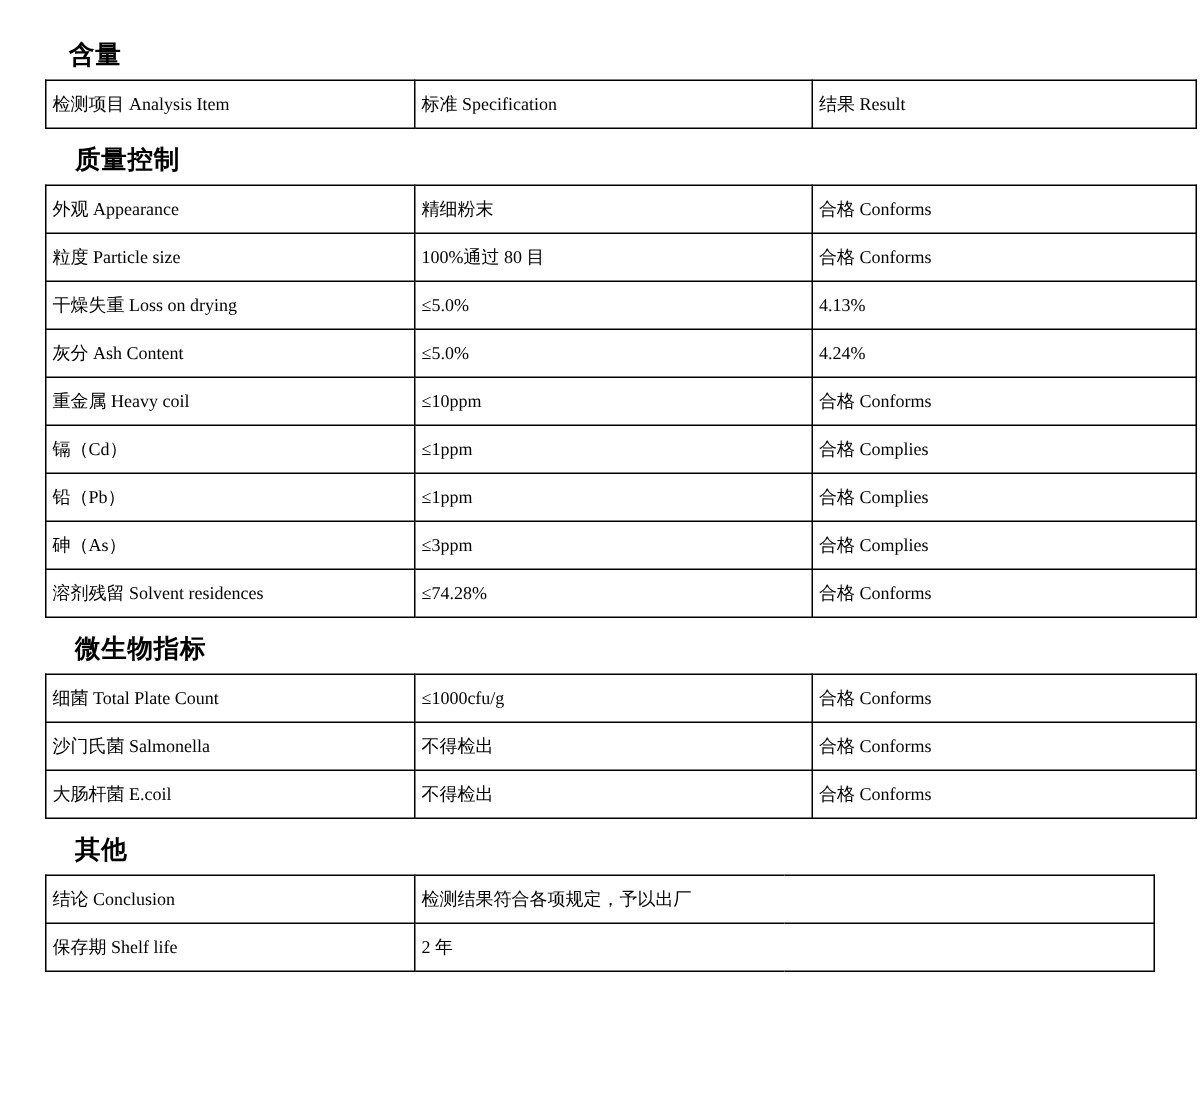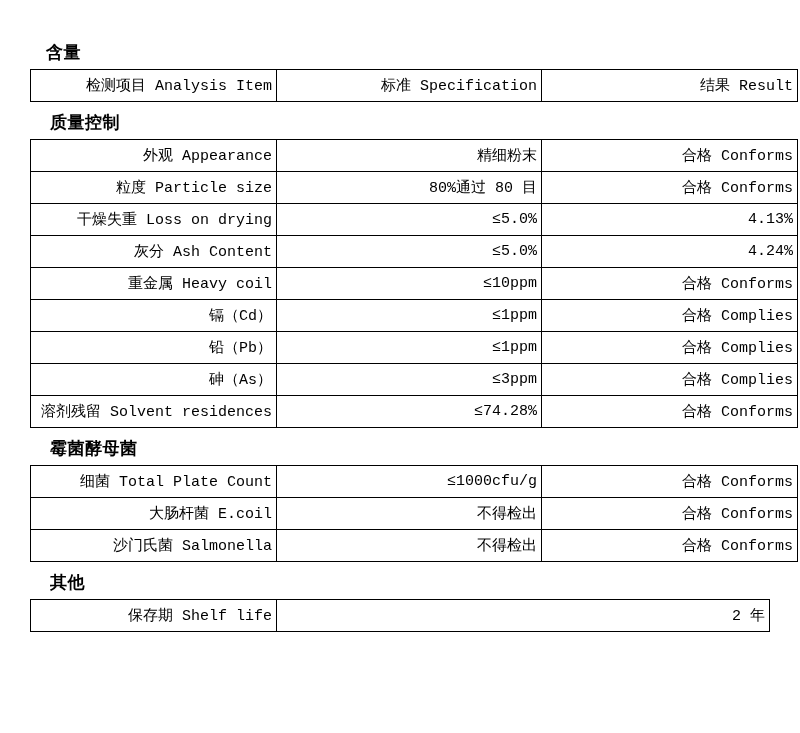--- a/index.html
+++ b/index.html
@@ -30,39 +30,39 @@
   }
   .spec-table {
     border-collapse: collapse;
     width: 740px;
     margin: 0 0 10px 0;
     table-layout: fixed;
   }
   .spec-table td {
     border: 1px solid #000000;
     height: 27px;
-    text-align: right;
+    text-align: left;
     vertical-align: middle;
-    font-size: 15px;
-    font-family: Liberation Mono, monospace;
+    font-size: 12px;
+    font-family: Liberation Serif, serif;
     padding: 2px 4px;
     white-space: nowrap;
     overflow: hidden;
   }
   .col-item { width: 237px; }
   .col-spec { width: 256px; }
   .col-res  { width: 247px; }
 
   .two-col .col-item { width: 237px; }
   .two-col .col-spec { width: 256px; }
   .two-col .col-res  { width: 247px; }
 
   .wide-span { text-align: center; }
 
-  .title-gap-1 { margin-top: 16px; }
+  .title-gap-1 { margin-top: 0px; }
   .title-gap-2 { margin-top: 2px; margin-left: 20px; }
 </style>
 </head>
 <body>
 
 <div class="page">
 
   <div class="section-title title-gap-1">含量</div>
   <table class="spec-table two-col">
     <tbody>
@@ -77,21 +77,21 @@
   <div class="section-title title-gap-2">质量控制</div>
   <table class="spec-table two-col">
     <tbody>
       <tr>
         <td class="col-item">外观  Appearance</td>
         <td class="col-spec">精细粉末</td>
         <td class="col-res">合格 Conforms</td>
       </tr>
       <tr>
         <td class="col-item">粒度  Particle size</td>
-        <td class="col-spec">80%通过 80 目</td>
+        <td class="col-spec">100%通过 80 目</td>
         <td class="col-res">合格 Conforms</td>
       </tr>
       <tr>
         <td class="col-item">干燥失重 Loss on drying</td>
         <td class="col-spec">≤5.0%</td>
         <td class="col-res">4.13%</td>
       </tr>
       <tr>
         <td class="col-item">灰分 Ash Content</td>
         <td class="col-spec">≤5.0%</td>
@@ -118,44 +118,48 @@
         <td class="col-res">合格 Complies</td>
       </tr>
       <tr>
         <td class="col-item">溶剂残留 Solvent residences</td>
         <td class="col-spec">≤74.28%</td>
         <td class="col-res">合格 Conforms</td>
       </tr>
     </tbody>
   </table>
 
-  <div class="section-title title-gap-2">霉菌酵母菌</div>
+  <div class="section-title title-gap-2">微生物指标</div>
   <table class="spec-table two-col">
     <tbody>
       <tr>
         <td class="col-item">细菌  Total Plate Count</td>
         <td class="col-spec">≤1000cfu/g</td>
         <td class="col-res">合格 Conforms</td>
       </tr>
       <tr>
-        <td class="col-item">大肠杆菌  E.coil</td>
+        <td class="col-item">沙门氏菌   Salmonella</td>
         <td class="col-spec">不得检出</td>
         <td class="col-res">合格 Conforms</td>
       </tr>
       <tr>
-        <td class="col-item">沙门氏菌   Salmonella</td>
+        <td class="col-item">大肠杆菌  E.coil</td>
         <td class="col-spec">不得检出</td>
         <td class="col-res">合格 Conforms</td>
       </tr>
     </tbody>
   </table>
 
   <div class="section-title title-gap-2">其他</div>
   <table class="spec-table">
     <tbody>
+      <tr>
+        <td class="col-item">结论  Conclusion</td>
+        <td class="wide-span" colspan="2">检测结果符合各项规定，予以出厂</td>
+      </tr>
       <tr>
         <td class="col-item">保存期  Shelf life</td>
         <td class="wide-span" colspan="2">2 年</td>
       </tr>
 
     </tbody>
   </table>
 
 </div>
 

